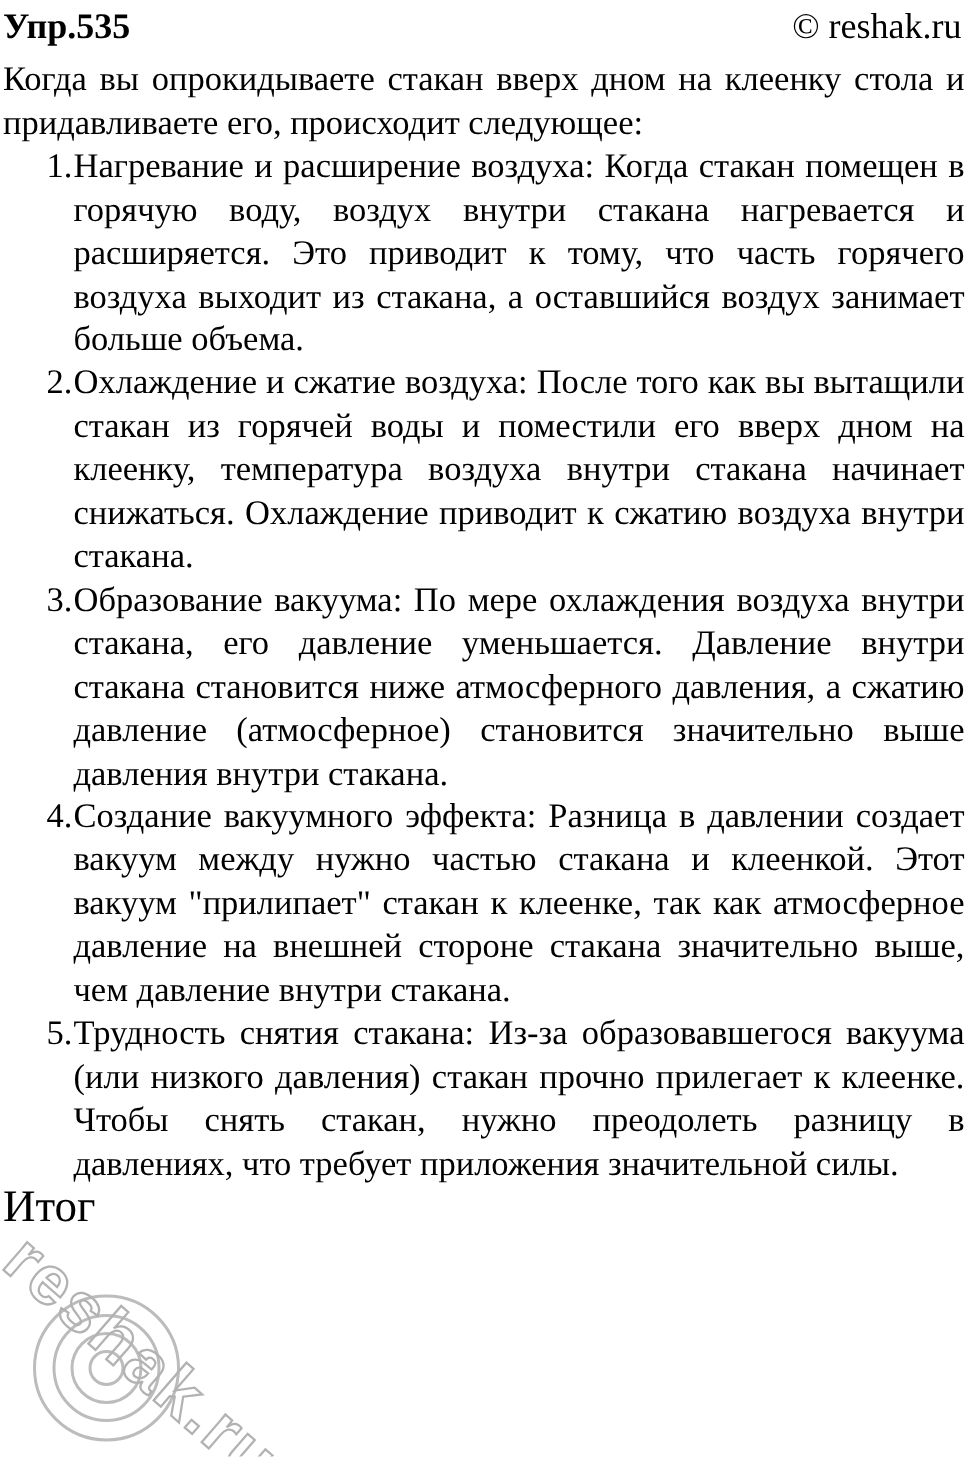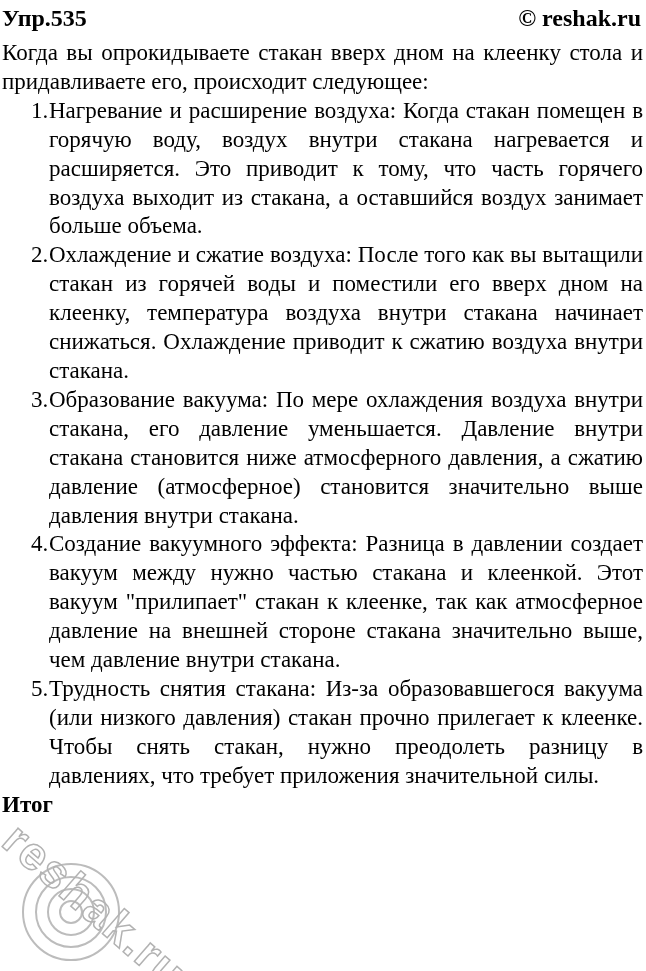--- a/index.html
+++ b/index.html
@@ -30,21 +30,21 @@
     justify-content: space-between;
     align-items: flex-start;
     font-size: 24px;
     line-height: 28px;
     margin-bottom: 7px;
   }
   .exercise-title {
     font-weight: bold;
   }
   .copyright {
-    font-weight: bold;
+    font-weight: normal;
     padding-right: 2px;
   }
   .body-text {
     font-size: 23px;
     line-height: 28.9px;
   }
   p.para {
     margin: 0;
     text-align: justify;
   }
@@ -59,23 +59,23 @@
     text-align: justify;
     margin: 0;
   }
   ol.steps .num {
     position: absolute;
     left: 29px;
     top: 0;
   }
   .summary-heading {
     margin: 0;
-    font-size: 23px;
+    font-size: 30px;
     line-height: 28.9px;
-    font-weight: bold;
+    font-weight: normal;
     text-align: left;
   }
   
   .watermark {
     position: absolute;
     left: 0;
     top: 790px;
     width: 260px;
     height: 181px;
     z-index: 0;

